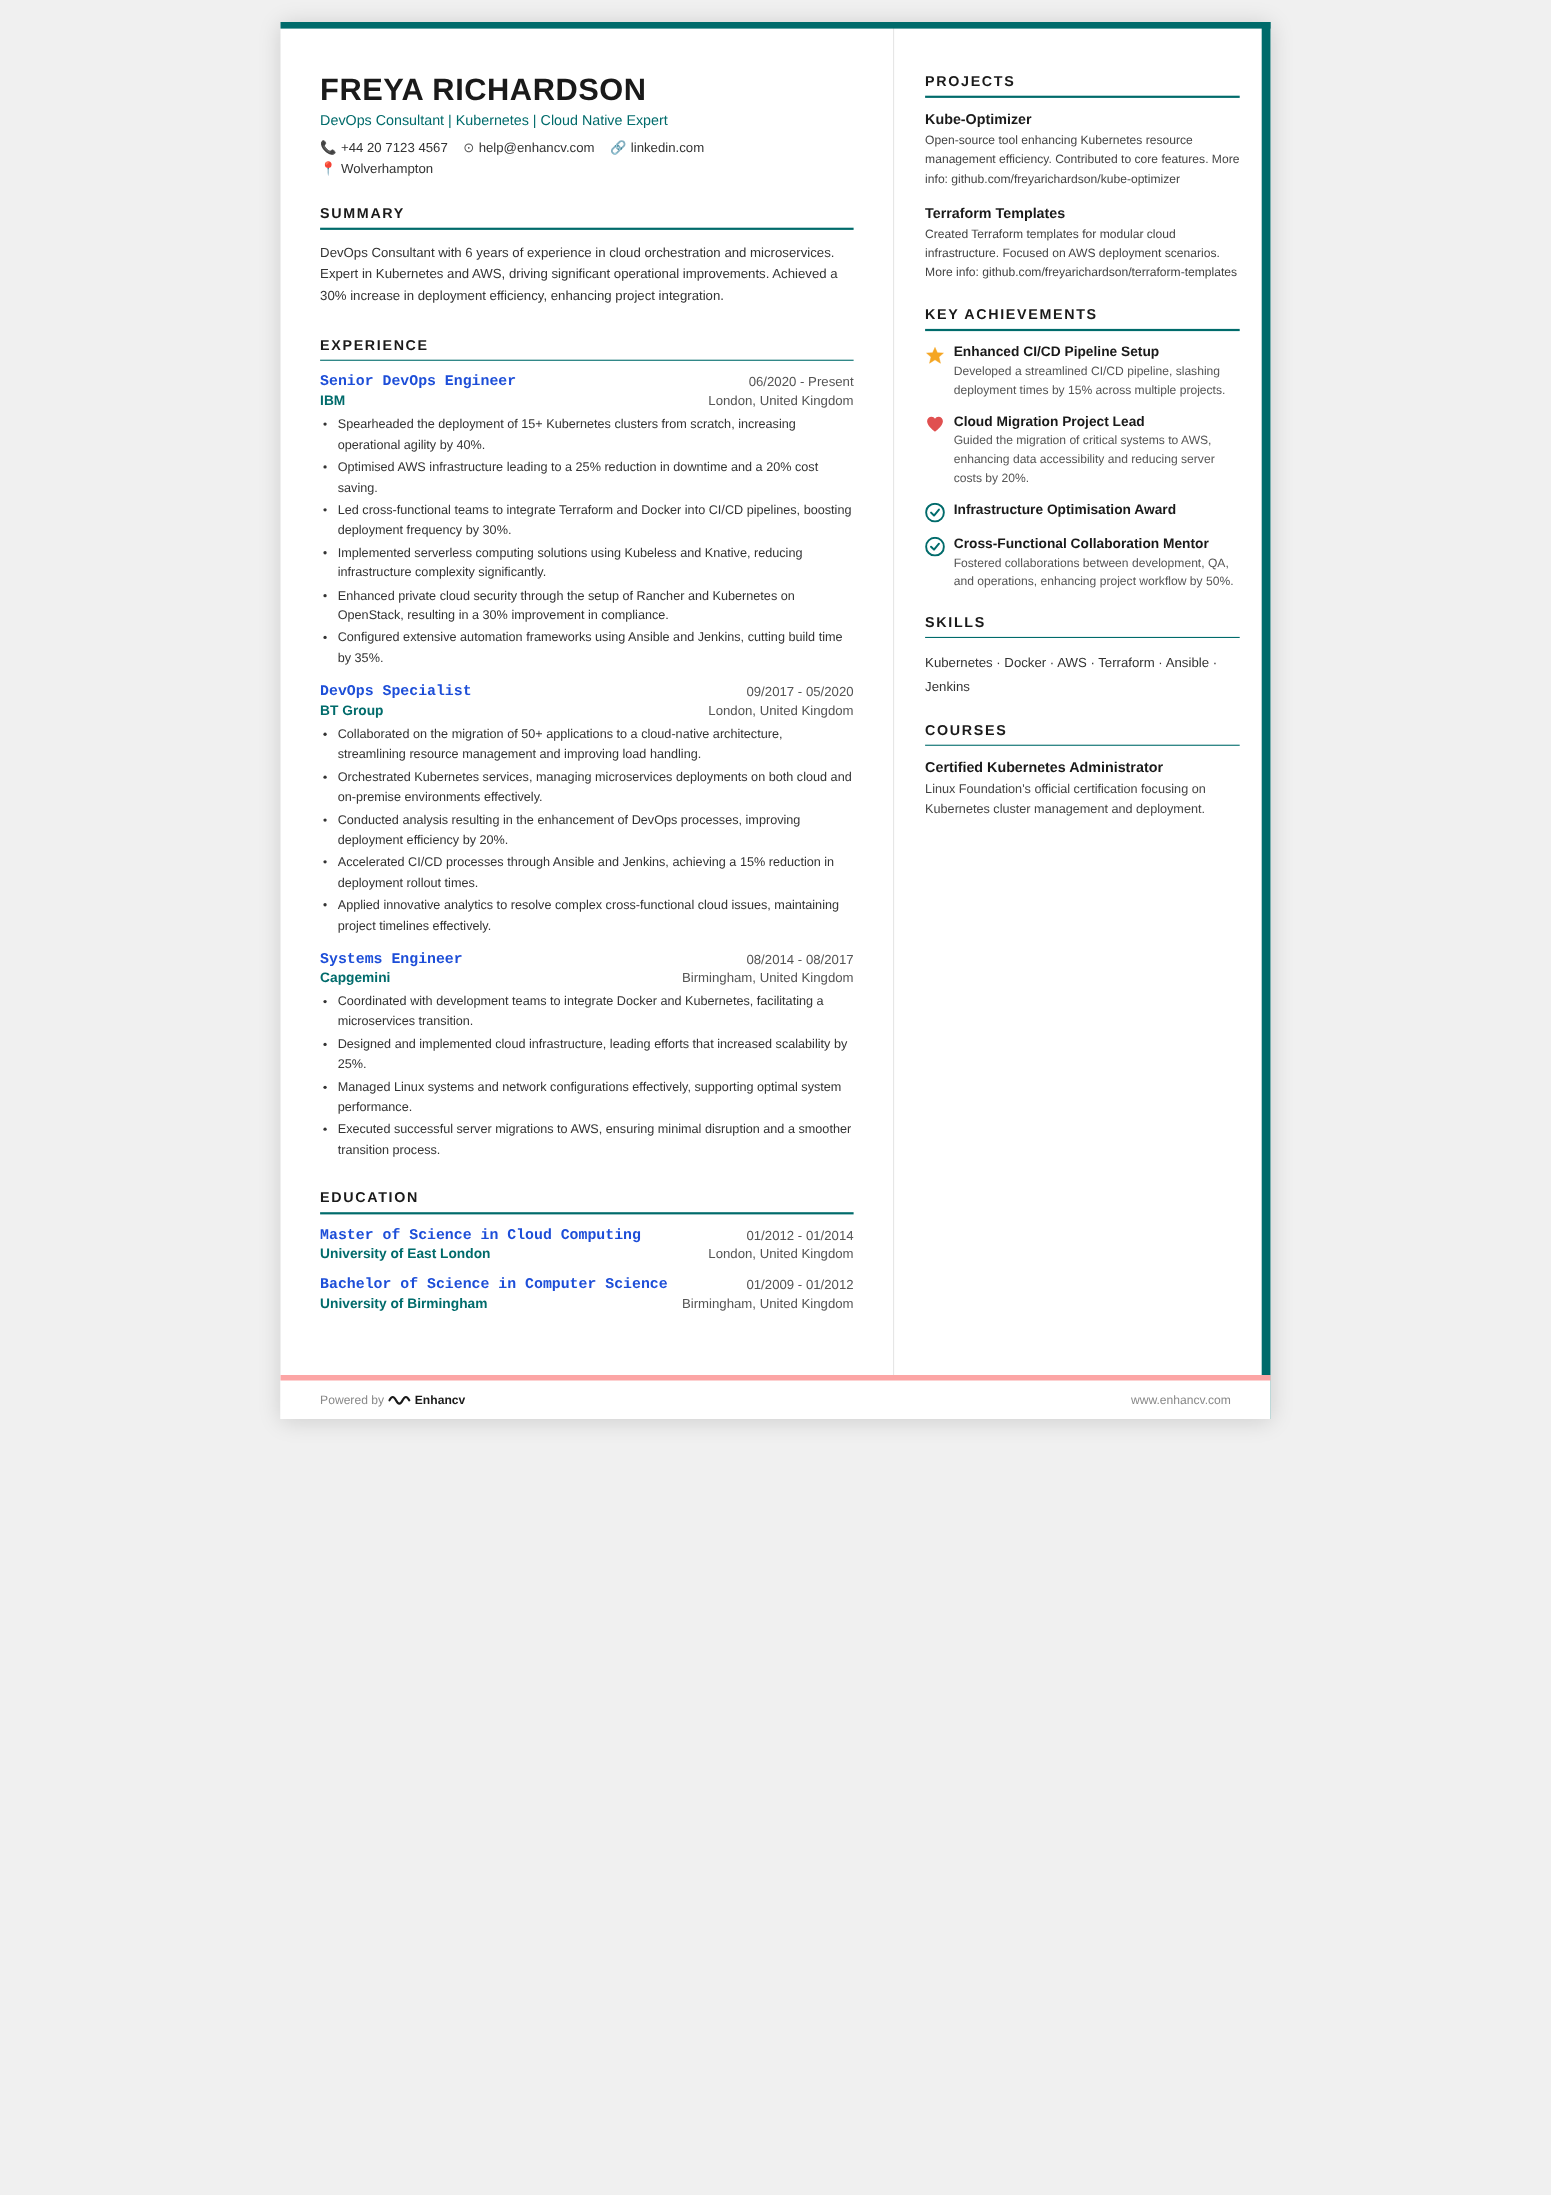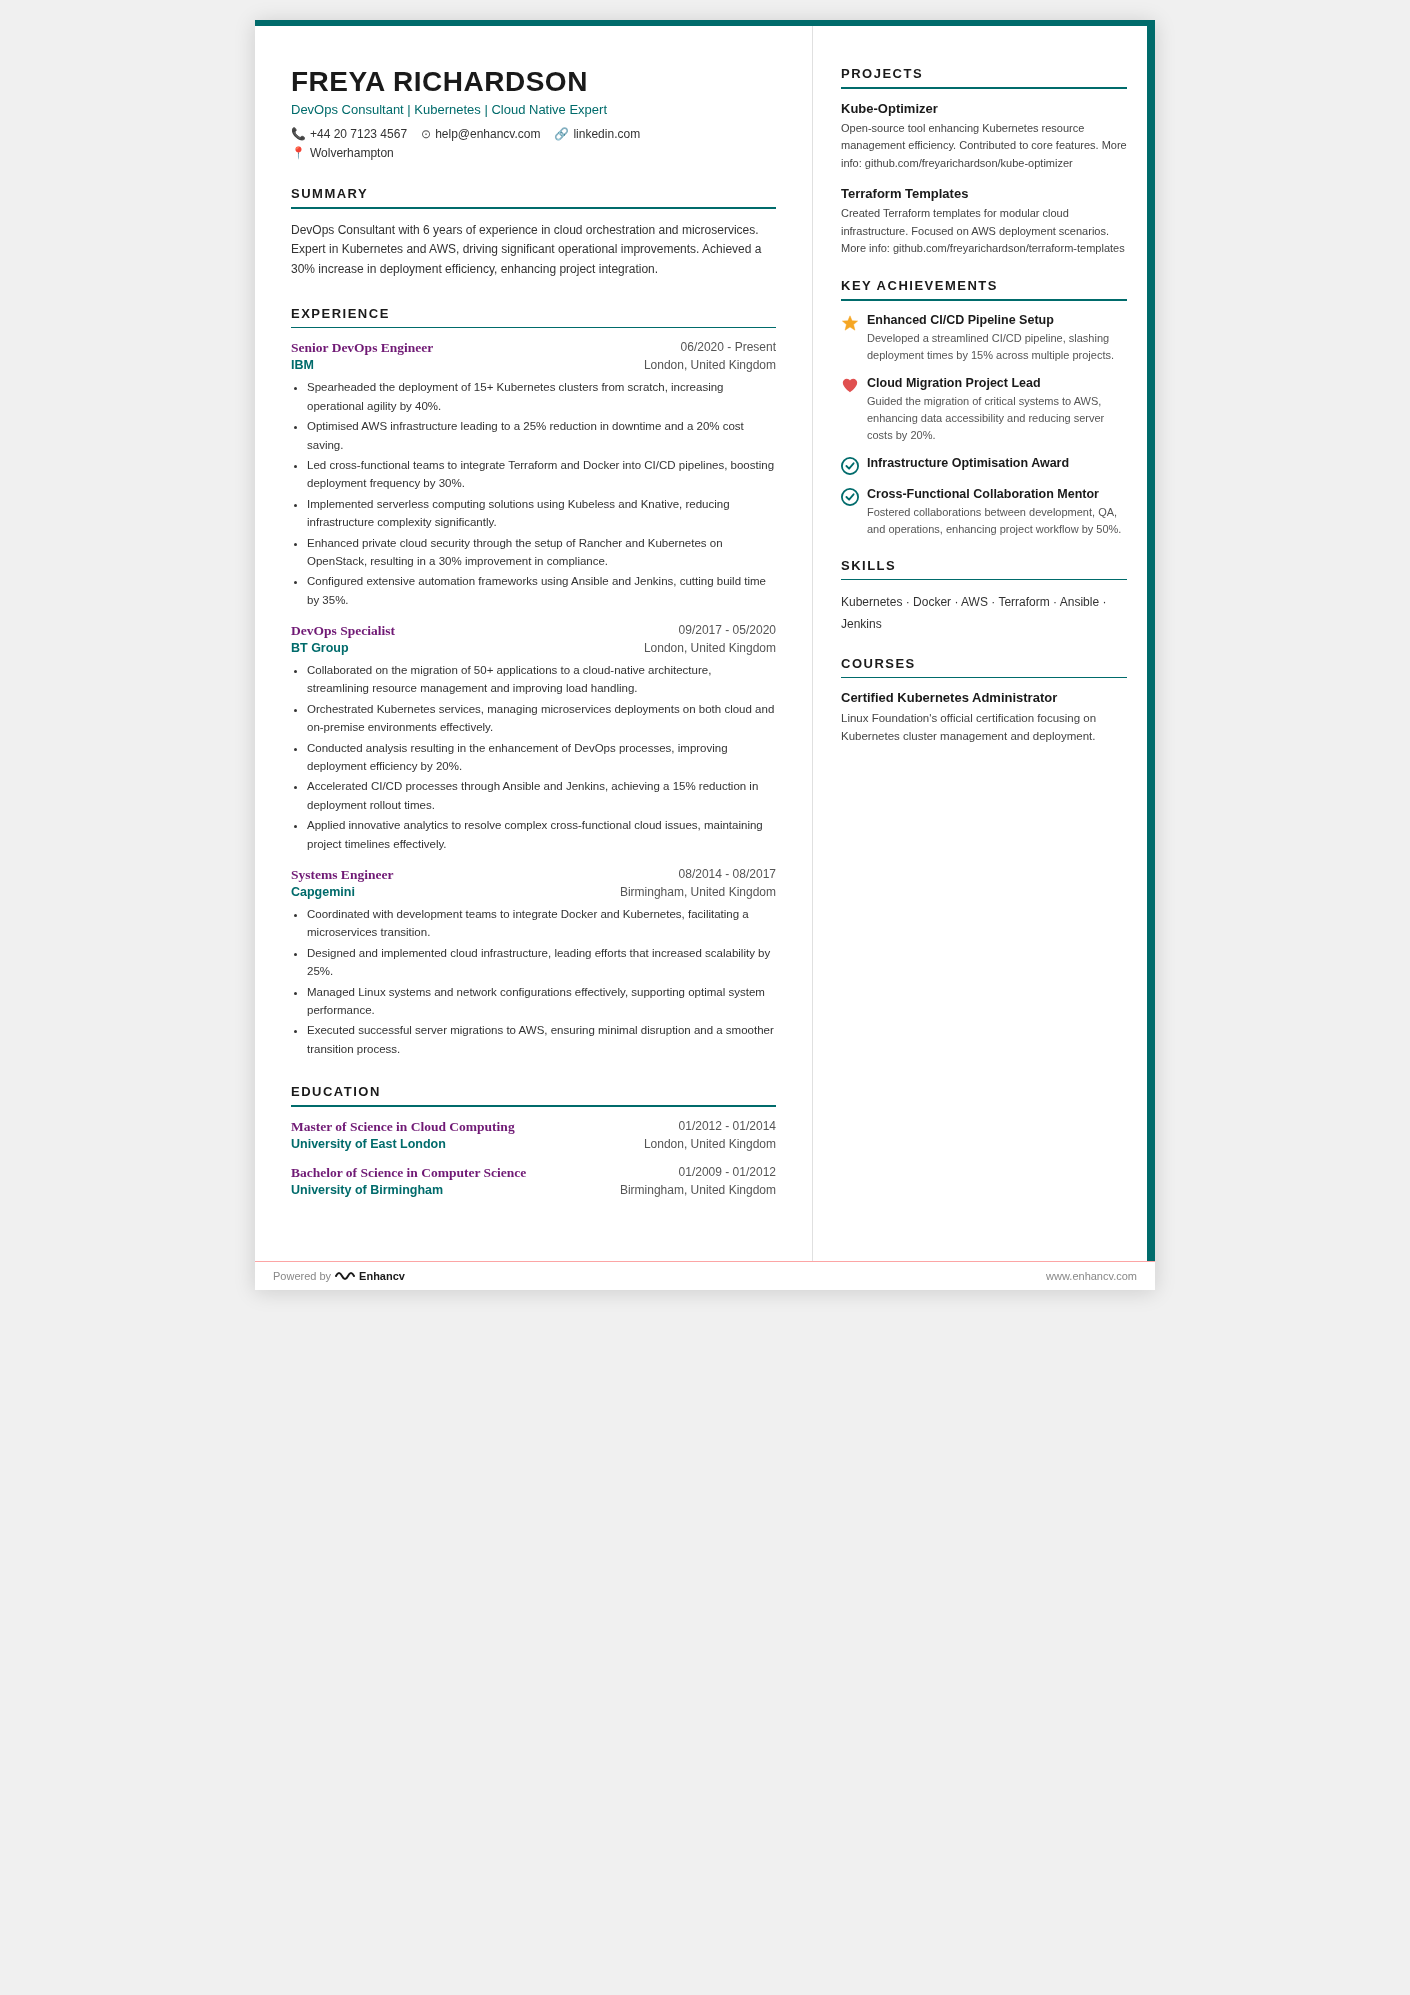--- a/index.html
+++ b/index.html
@@ -108,22 +108,22 @@
     
     .exp-header {
       display: flex;
       justify-content: space-between;
       align-items: flex-start;
       margin-bottom: 2px;
     }
     .exp-title {
       font-size: 13.5px;
       font-weight: 700;
-      color: #701a75;
-      font-family: Liberation Serif, serif;
+      color: #1d4ed8;
+      font-family: Liberation Mono, monospace;
     }
     .exp-dates {
       font-size: 12px;
       color: #555;
       font-family: Arial, sans-serif;
       white-space: nowrap;
     }
     .exp-company-row {
       display: flex;
       justify-content: space-between;
@@ -234,26 +234,26 @@
       color: #444;
       line-height: 1.6;
       font-family: Arial, sans-serif;
     }
     
     .footer {
       position: absolute;
       bottom: 0;
       left: 0;
       right: 0;
-      height: 29px;
+      height: 40px;
       display: flex;
       align-items: center;
       justify-content: space-between;
-      padding: 0 18px;
-      border-top: 1px solid #fca5a5;
+      padding: 0 36px;
+      border-top: 5px solid #fca5a5;
       background: #fff;
     }
     .footer-powered {
       font-size: 11px;
       color: #888;
       font-family: Arial, sans-serif;
       display: flex;
       align-items: center;
       gap: 4px;
     }

